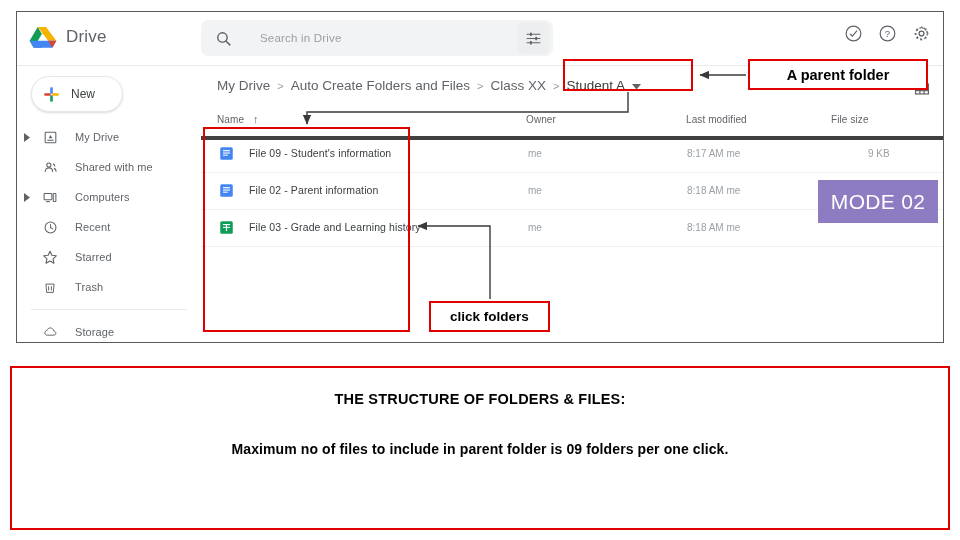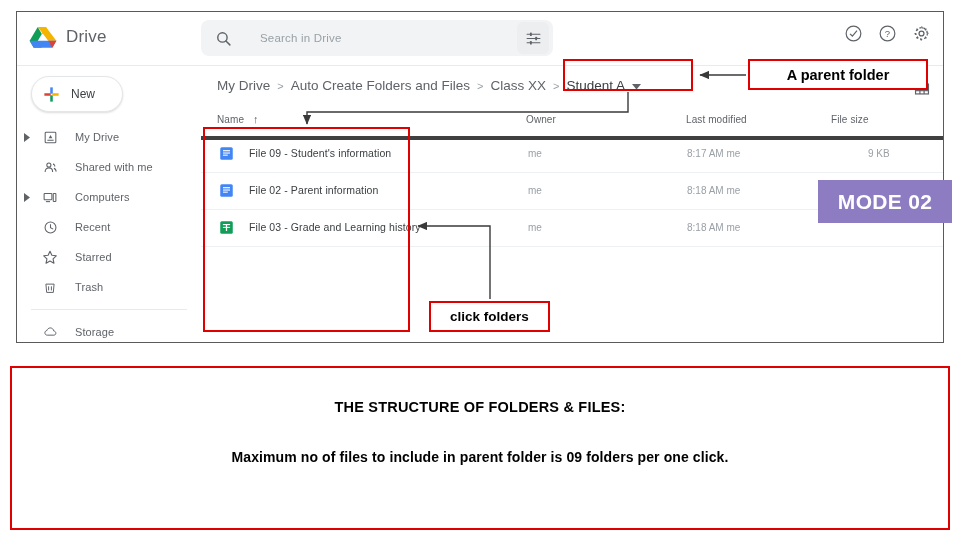--- a/index.html
+++ b/index.html
@@ -244,26 +244,26 @@
     left: 631px; top: 12px;
     font-size: 10px;
     color: #9aa0a6;
     margin-left: 36px;
   }
 
   
   #mode-badge {
     position: absolute;
     left: 818px; top: 180px;
-    width: 134px; height: 43px;
+    width: 120px; height: 43px;
     display: flex;
     align-items: center;
     justify-content: center;
     font-size: 21px;
-    font-weight: bold;
+    font-weight: normal;
     color: #ffffff;
     letter-spacing: .3px;
     z-index: 6;
   }
 
   
   .anno-box {
     position: absolute;
     box-sizing: border-box;
     z-index: 8;
@@ -306,21 +306,21 @@
     left: 10px;
     top: 366px;
     width: 940px;
     height: 164px;
     border: 2px solid #e00000;
     box-sizing: border-box;
     background: #ffffff;
     text-align: center;
   }
   .bp-title {
-    margin-top: 31px;
+    margin-top: 23px;
     font-size: 14.5px;
     font-weight: bold;
     color: #000000;
     letter-spacing: .2px;
   }
   .bp-headline {
     margin-top: 10px;
     font-size: 26px;
     font-weight: bold;
     color: #ff0000;

